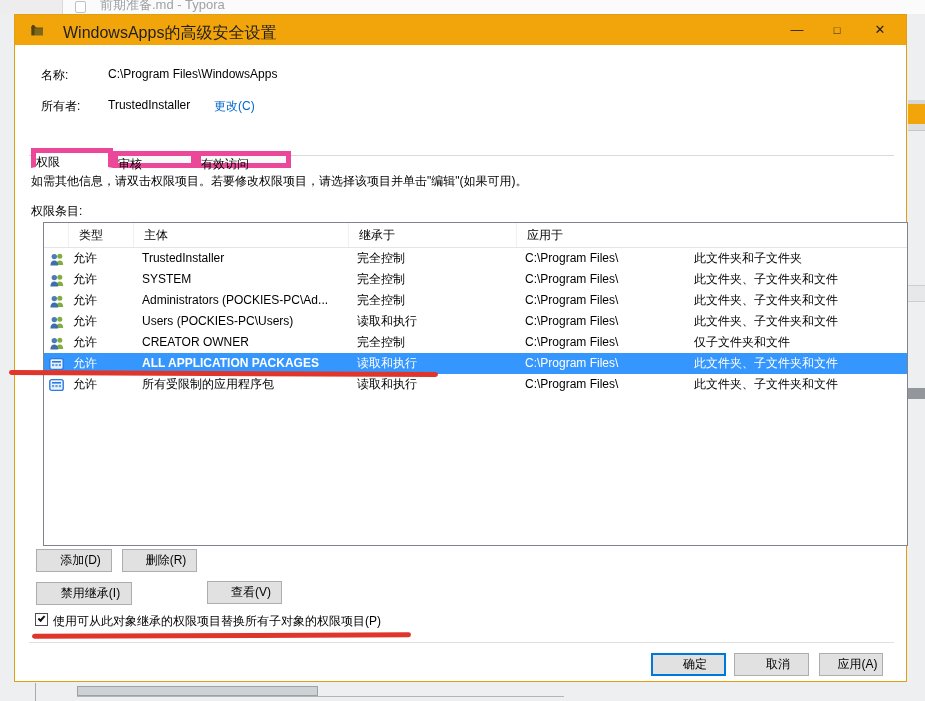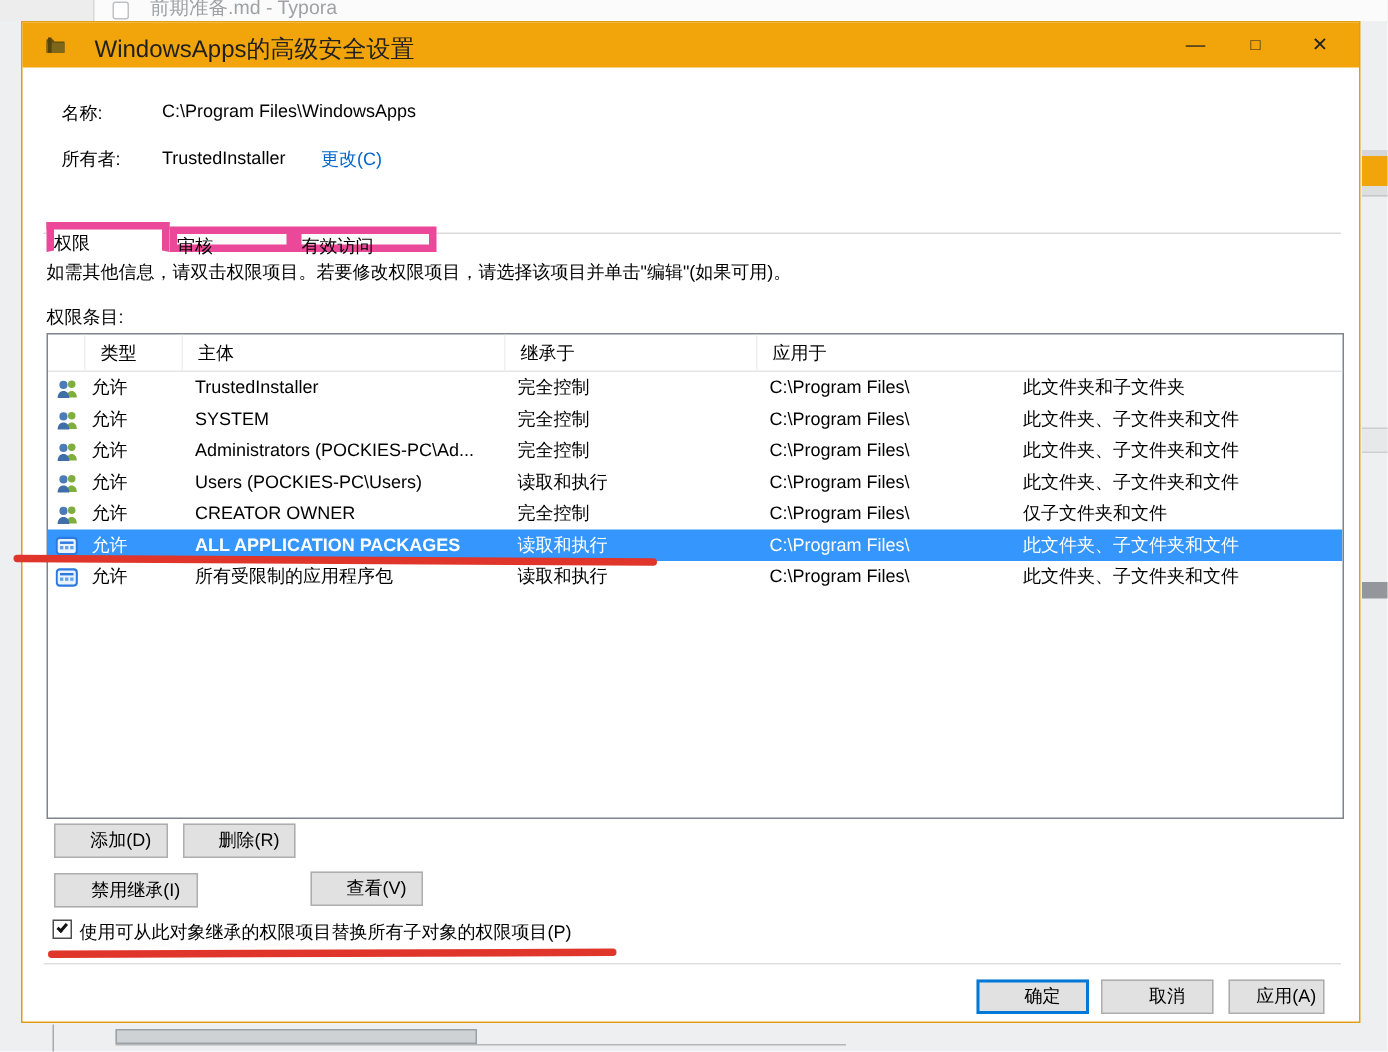--- a/index.html
+++ b/index.html
@@ -38,21 +38,21 @@
   
   .tabstrip-line { position:absolute; left:14px; top:140px; width:865px; height:1px; background:#d9d9d9; }
   .tab { position:absolute; text-align:left; border:5px solid #ec4899; background:#fafafa; height:17px; line-height:16px; top:124px; z-index:2;margin-top:12px; }
   .tab.active { background:#fff; border-bottom:1px solid #fff; height:20px; line-height:19px; top:121px; z-index:3; }
   .tab1 { left:16px; width:82px; }
   .tab2 { left:98px; width:83px; }
   .tab3 { left:181px; width:95px; }
   .instruction { position:absolute; left:16px; top:158px; white-space:nowrap; }
   .entries-label { position:absolute; left:16px; top:188px; }
   
-  .ptable { position:absolute; left:16px; top:207px; width:865px; height:324px; border:1px solid #7f848c; background:#fff; overflow:hidden; }
+  .ptable { position:absolute; left:28px; top:207px; width:865px; height:324px; border:1px solid #7f848c; background:#fff; overflow:hidden; }
   .thead, .trow { display:grid; grid-template-columns:25px 65px 215px 168px 169px 223px; }
   .thead { height:25px; border-bottom:1px solid #e5e5e5; }
   .hcell { line-height:24px; padding-left:10px; border-right:1px solid #f0f0f0; white-space:nowrap; overflow:hidden; }
   .hcell:last-child { border-right:none; }
   .trow { height:21px; align-items:center; }
   .trow.selected { background:#3596fd; color:#fff; }
   .cell { white-space:nowrap; overflow:hidden; line-height:21px; }
   .c-icon { display:flex; align-items:center; justify-content:center; height:21px; }
   .c-type { padding-left:4px; }
   .c-principal,.c-access,.c-inherited,.c-applies { padding-left:8px; }

